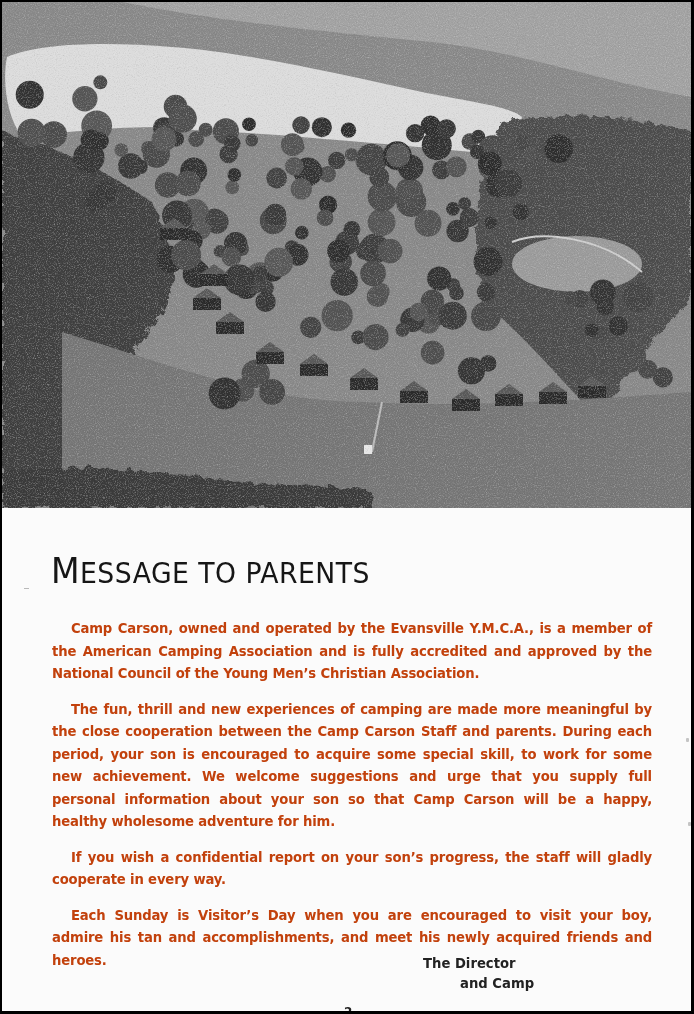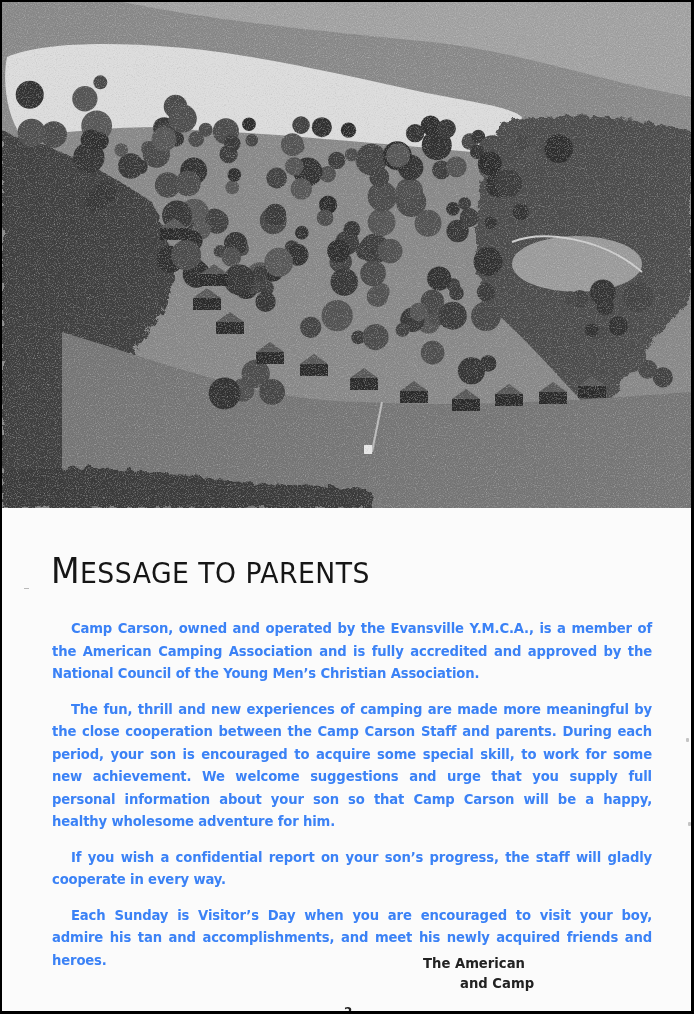--- a/index.html
+++ b/index.html
@@ -57,21 +57,21 @@
     }
     .body-text {
       position: absolute;
       left: 50px;
       top: 616px;
       width: 600px;
       font-family: "DejaVu Sans", sans-serif;
       font-weight: bold;
       font-size: 13.2px;
       line-height: 22.5px;
-      color: #3b82f6;
+      color: #c2410c;
       letter-spacing: -0.15px;
     }
     .body-text p {
       margin: 0 0 13px 0;
       text-align: justify;
       text-indent: 19px;
     }
     .signature {
       position: absolute;
       left: 421px;
@@ -350,21 +350,21 @@
   <div class="margin-mark"></div>
 
   <div class="body-text">
     <p>Camp Carson, owned and operated by the Evansville Y.M.C.A., is a member of the American Camping Association and is fully accredited and approved by the National Council of the Young Men’s Christian Association.</p>
     <p>The fun, thrill and new experiences of camping are made more meaningful by the close cooperation between the Camp Carson Staff and parents. During each period, your son is encouraged to acquire some special skill, to work for some new achievement. We welcome suggestions and urge that you supply full personal information about your son so that Camp Carson will be a happy, healthy wholesome adventure for him.</p>
     <p>If you wish a confidential report on your son’s progress, the staff will gladly cooperate in every way.</p>
     <p>Each Sunday is Visitor’s Day when you are encouraged to visit your boy, admire his tan and accomplishments, and meet his newly acquired friends and heroes.</p>
   </div>
 
   <div class="signature">
-    <span class="line1">The American</span>
+    <span class="line1">The Director</span>
     <span class="line2">and Camp</span>
   </div>
 
   <div class="page-number">2</div>
 
   <div class="edge-speck" style="left:684px; top:736px;"></div>
   <div class="edge-speck" style="left:686px; top:820px;"></div>
 </div>
 
 </body></html>

